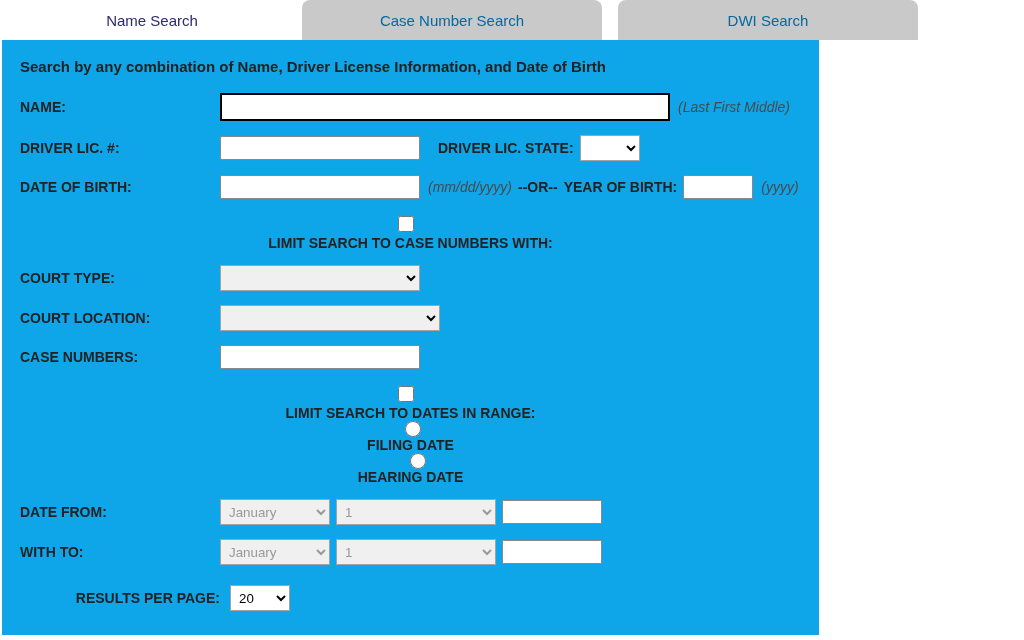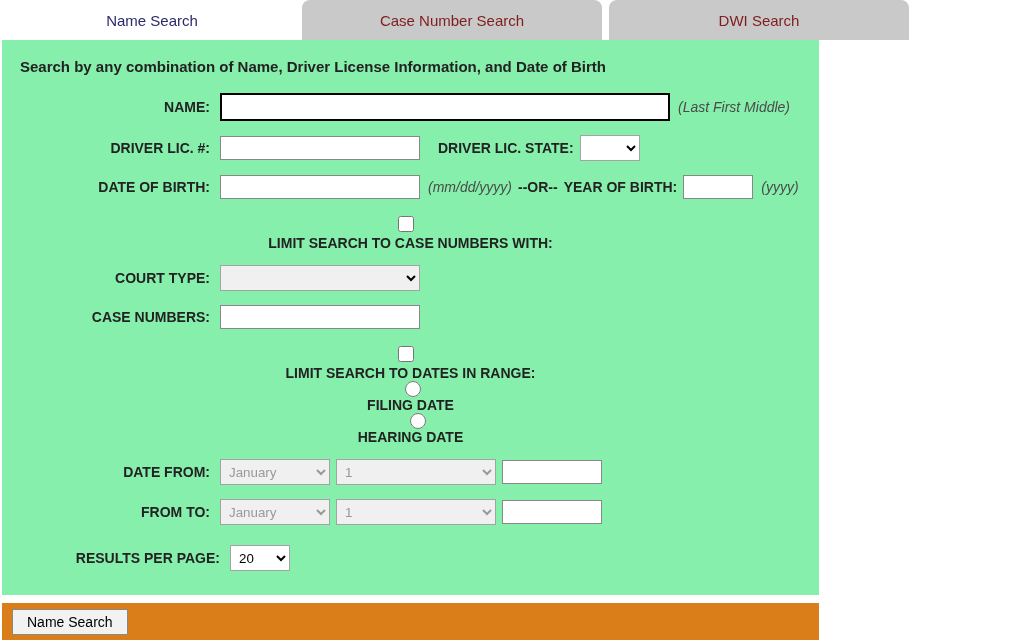--- a/index.html
+++ b/index.html
@@ -32,41 +32,41 @@
     cursor: pointer;
     user-select: none;
   }
   .tab-active {
     background: #fff;
     color: #2b2a6b;
     font-weight: normal;
   }
   .tab-inactive {
     background: #c9c9c9;
-    color: #7f1d1d;
-    margin-right: 7px;
+    color: #0369a1;
+    margin-right: 16px;
     text-align: right;
   }
   .panel {
-    background: #86efac;
+    background: #0ea5e9;
     padding: 18px 18px 10px 18px;
   }
   .heading {
     font-weight: bold;
     font-size: 15px;
     margin-bottom: 18px;
   }
   .row {
     display: flex;
     align-items: center;
     margin-bottom: 14px;
   }
   .label-col {
     width: 200px;
-    text-align: right;
+    text-align: left;
     padding-right: 10px;
     font-weight: bold;
     font-size: 14px;
   }
   .hint {
     font-style: italic;
     color: #4a4a4a;
     margin-left: 8px;
   }
   input.text {
@@ -172,20 +172,24 @@
     <div class="section-head">
       <input type="checkbox" class="chk" style="">
       <span>LIMIT SEARCH TO CASE NUMBERS WITH:</span>
     </div>
 
     <div class="row">
       <div class="label-col">COURT TYPE:</div>
       <select class="court-type"><option></option></select>
     </div>
 
+    <div class="row">
+      <div class="label-col">COURT LOCATION:</div>
+      <select class="court-loc"><option></option></select>
+    </div>
 
     <div class="row">
       <div class="label-col">CASE NUMBERS:</div>
       <input type="text" class="text cat-field" style="">
     </div>
 
     <div class="section-head">
       <input type="checkbox" class="chk" style="">
       <span>LIMIT SEARCH TO DATES IN RANGE:</span>
       <input type="radio" name="datetype" class="radio" style="">
@@ -195,21 +199,21 @@
     </div>
 
     <div class="row">
       <div class="label-col">DATE FROM:</div>
       <select class="month"><option>January</option></select>
       <select class="day" style="margin-left:6px;"><option>1</option></select>
       <input type="text" class="text year-field" style="margin-left: 6px;">
     </div>
 
     <div class="row">
-      <div class="label-col">FROM TO:</div>
+      <div class="label-col">WITH TO:</div>
       <select class="month"><option>January</option></select>
       <select class="day" style="margin-left:6px;"><option>1</option></select>
       <input type="text" class="text year-field" style="margin-left: 6px;">
     </div>
 
     <div class="row spacer-top">
       <div class="label-col" style="text-align:right;padding-left:0;width:200px;margin-left:10px;">RESULTS PER PAGE:</div>
       <select class="results"><option>20</option></select>
     </div>
   </div>

